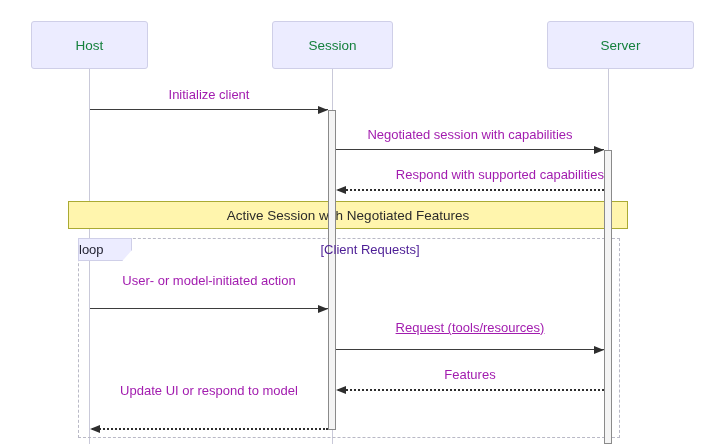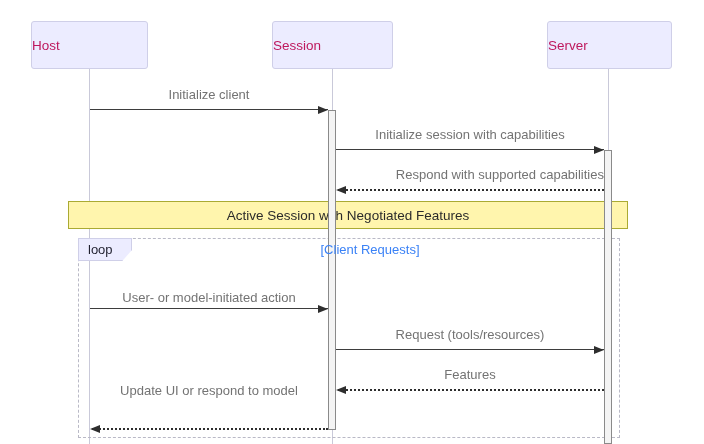--- a/index.html
+++ b/index.html
@@ -5,104 +5,104 @@
   html,body{margin:0;padding:0;background:#fff;}
   #stage{
     position:relative;width:704px;height:444px;background:#ffffff;overflow:hidden;
     font-family:"Liberation Sans", sans-serif;color:#2b2b2b;
   }
   
   .lifeline{position:absolute;top:69px;bottom:0;width:1px;background:#c9c9d9;z-index:1;}
   
   .actor{
     position:absolute;top:21px;height:48px;background:#ececff;border:1px solid #cfcfe8;
-    border-radius:3px;display:flex;align-items:center;justify-content:flex-start;
-    font-size:13.5px;color:#be185d;z-index:5;box-sizing:border-box;
+    border-radius:3px;display:flex;align-items:center;justify-content:center;
+    font-size:13.5px;color:#15803d;z-index:5;box-sizing:border-box;
   }
   
   .activation{position:absolute;width:8px;background:#f4f4f4;border:1px solid #8a8a8a;box-sizing:border-box;z-index:6;}
   
-  .msg-label{position:absolute;font-size:13px;text-align:center;color:#737373;z-index:4;white-space:nowrap;}
+  .msg-label{position:absolute;font-size:13px;text-align:center;color:#a21caf;z-index:4;white-space:nowrap;}
   .msg-line{position:absolute;height:0;z-index:3;}
   .msg-line.solid{border-top:1.6px solid #3d3d3d;}
   .msg-line.dotted{border-top:2px dotted #2e2e2e;}
   .arrow{position:absolute;width:0;height:0;z-index:4;}
   .arrow.right{border-left:10px solid #2e2e2e;border-top:4.5px solid transparent;border-bottom:4.5px solid transparent;}
   .arrow.left{border-right:10px solid #2e2e2e;border-top:4.5px solid transparent;border-bottom:4.5px solid transparent;}
   
   .note{
     position:absolute;left:68px;top:201px;width:560px;height:28px;background:#fff5ad;
     border:1px solid #aaaa33;box-sizing:border-box;display:flex;align-items:center;justify-content:center;
     font-size:13.5px;color:#2b2b2b;z-index:5;
   }
   
   .loop-frame{
     position:absolute;left:78px;top:238px;width:542px;height:200px;
     border:1.4px dashed #b9b9c6;box-sizing:border-box;z-index:2;
   }
   .loop-label{
     position:absolute;left:78px;top:238px;width:54px;height:23px;background:#ececff;
     border:1px solid #cfcfe8;box-sizing:border-box;display:flex;align-items:center;
-    padding-left:9px;font-size:13px;color:#1f1f2e;z-index:5;
+    font-size:13px;color:#1f1f2e;z-index:5;
     clip-path:polygon(0 0,100% 0,100% 52%,82% 100%,0 100%);
   }
   .loop-title{
     position:absolute;left:270px;top:242px;width:200px;text-align:center;
-    font-size:13px;color:#3b82f6;z-index:7;white-space:nowrap;
+    font-size:13px;color:#4c1d95;z-index:7;white-space:nowrap;
   }
 </style>
 </head>
 <body>
 
 <div id="stage">
 
   <div class="lifeline" style="left:89px;"></div>
   <div class="lifeline" style="left:332px;"></div>
   <div class="lifeline" style="left:608px;"></div>
 
   <div class="actor" style="left:31px;width:117px;">
     <span>Host</span>
   </div>
   <div class="actor" style="left:272px;width:121px;">
     <span>Session</span>
   </div>
-  <div class="actor" style="left:547px;width:125px;">
+  <div class="actor" style="left:547px;width:147px;">
     <span>Server</span>
   </div>
 
   <div class="note">
     <span>Active Session with Negotiated Features</span>
   </div>
 
   <div class="loop-frame"></div>
   <div class="loop-label">
     <span>loop</span>
   </div>
   <div class="loop-title">[Client Requests]</div>
 
   <div class="activation" style="left:328px;top:110px;height:320px;"></div>
   <div class="activation" style="left:604px;top:150px;height:294px;"></div>
 
   <div class="msg-label" style="left:90px;top:87px;width:238px;">Initialize client</div>
   <div class="msg-line solid" style="left:90px;top:109px;width:238px;"></div>
   <div class="arrow right" style="left:318px;top:105.5px;"></div>
 
-  <div class="msg-label" style="left:336px;top:127px;width:268px;">Initialize session with capabilities</div>
+  <div class="msg-label" style="left:336px;top:127px;width:268px;">Negotiated session with capabilities</div>
   <div class="msg-line solid" style="left:336px;top:149px;width:268px;"></div>
   <div class="arrow right" style="left:594px;top:145.5px;"></div>
 
   <div class="msg-label" style="left:336px;top:167px;width:268px;text-align:right;">Respond with supported capabilities</div>
   <div class="msg-line dotted" style="left:338px;top:189px;width:266px;"></div>
   <div class="arrow left" style="left:336px;top:185.5px;"></div>
 
-  <div class="msg-label" style="left:90px;top:290px;width:238px;">User- or model-initiated action</div>
+  <div class="msg-label" style="left:90px;top:273px;width:238px;">User- or model-initiated action</div>
   <div class="msg-line solid" style="left:90px;top:308px;width:238px;"></div>
   <div class="arrow right" style="left:318px;top:304.5px;"></div>
 
-  <div class="msg-label" style="left:336px;top:327px;width:268px;">Request (tools/resources)</div>
+  <div class="msg-label" style="left:336px;top:320px;width:268px;text-decoration:underline;">Request (tools/resources)</div>
   <div class="msg-line solid" style="left:336px;top:349px;width:268px;"></div>
   <div class="arrow right" style="left:594px;top:345.5px;"></div>
 
   <div class="msg-label" style="left:336px;top:367px;width:268px;">Features</div>
   <div class="msg-line dotted" style="left:338px;top:389px;width:266px;"></div>
   <div class="arrow left" style="left:336px;top:385.5px;"></div>
 
   <div class="msg-label" style="left:90px;top:383px;width:238px;">Update UI or respond to model</div>
   <div class="msg-line dotted" style="left:92px;top:428px;width:236px;"></div>
   <div class="arrow left" style="left:90px;top:424.5px;"></div>

